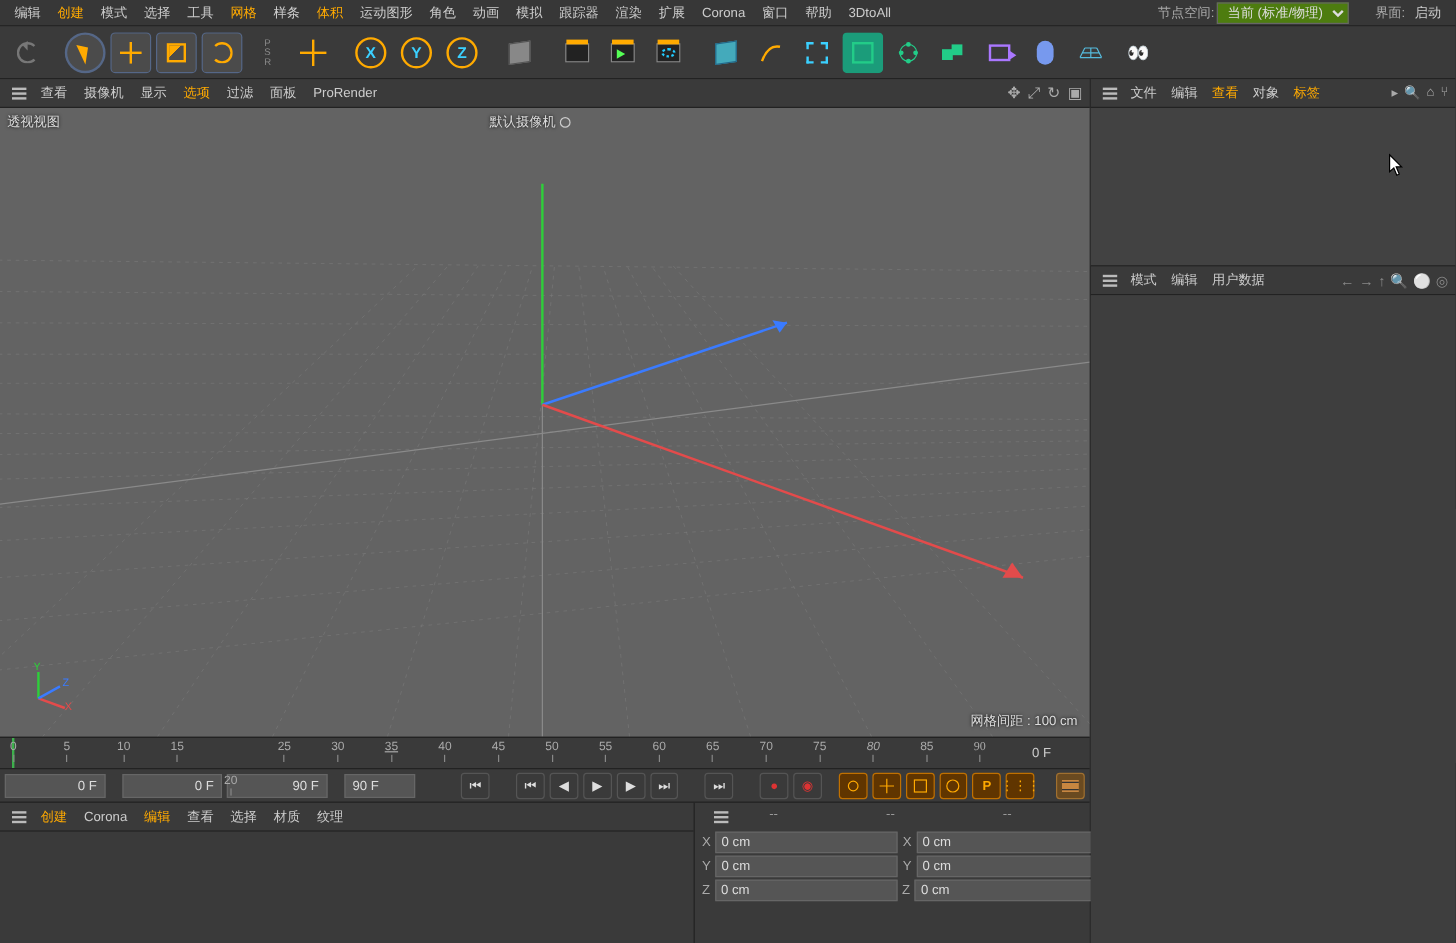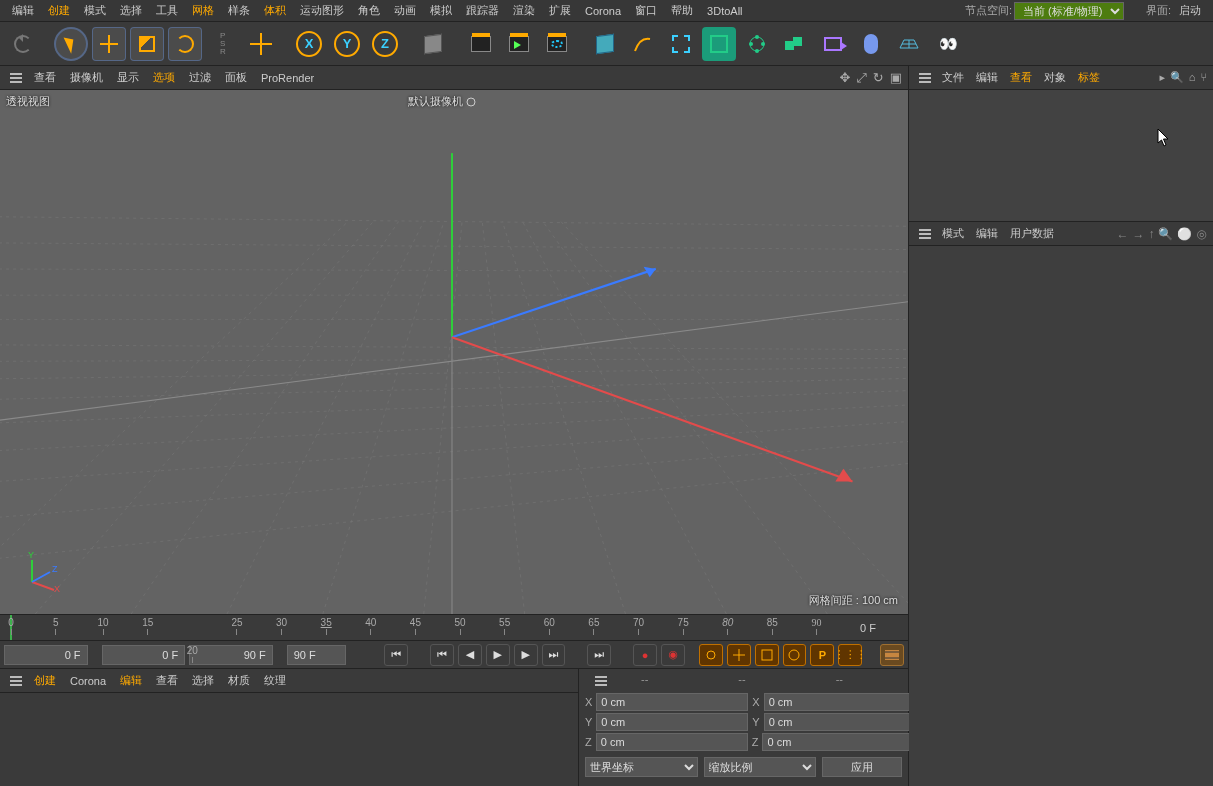--- a/index.html
+++ b/index.html
@@ -466,25 +466,20 @@
               <input class="cinput" value="0 °" style="">
           </div>
           <div class="crow">
             <div class="cl">Z</div>
               <input class="cinput" value="0 cm" style="">
             <div class="cl">Z</div>
               <input class="cinput" value="0 cm" style="">
             <div class="cl">B</div>
               <input class="cinput" value="0 °" style="">
           </div>
-          <div class="ftr">
-            <select><option>世界坐标</option></select>
-            <select><option>缩放比例</option></select>
-            <button class="applybtn">应用</button>
-          </div>
         </div>
       </div>
     </div>
 
     <div class="rightcol">
       <div class="panel-menu">
         <div class="hamburger">
             <span></span>
             <span></span>
             <span></span>

